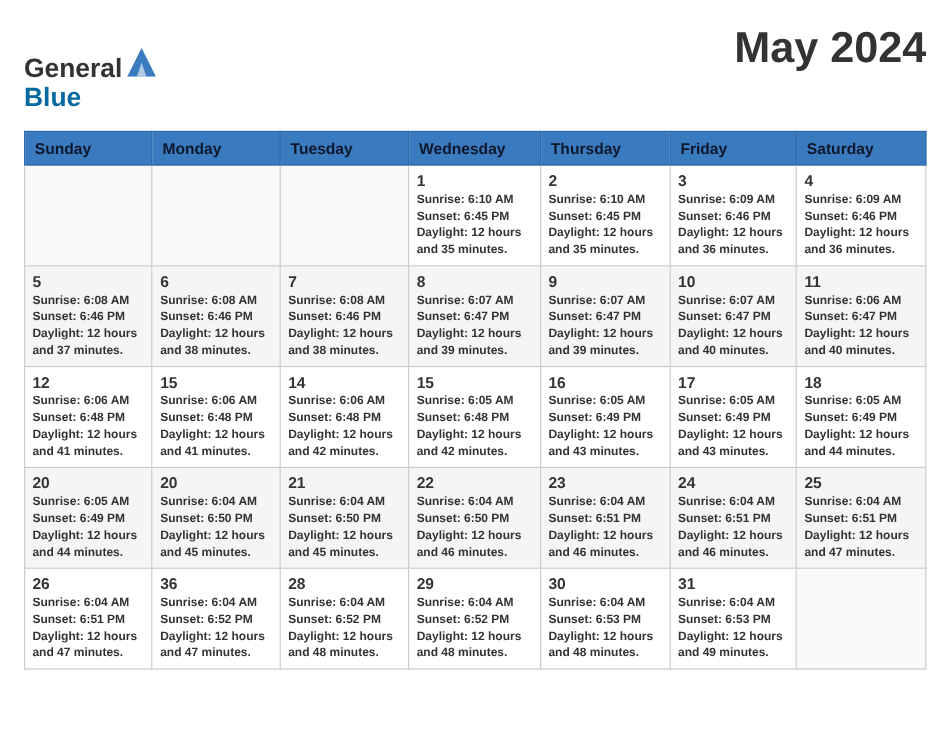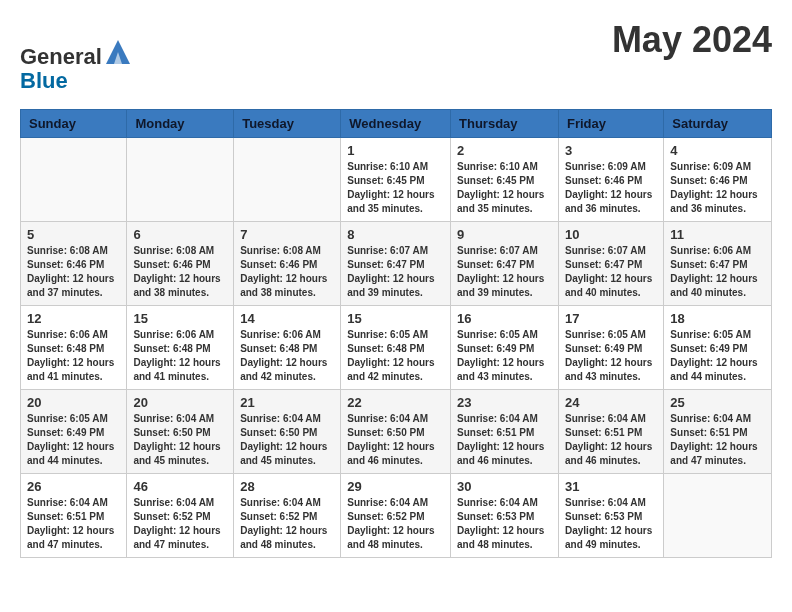--- a/index.html
+++ b/index.html
@@ -312,21 +312,21 @@
       </tr>
       <tr>
         <td>
           <span class="day-number">26</span>
           <div class="day-info" style="white-space: pre-line;">Sunrise: 6:04 AM
 Sunset: 6:51 PM
 Daylight: 12 hours
 and 47 minutes.</div>
         </td>
         <td>
-          <span class="day-number">46</span>
+          <span class="day-number">36</span>
           <div class="day-info" style="white-space: pre-line;">Sunrise: 6:04 AM
 Sunset: 6:52 PM
 Daylight: 12 hours
 and 47 minutes.</div>
         </td>
         <td>
           <span class="day-number">28</span>
           <div class="day-info" style="white-space: pre-line;">Sunrise: 6:04 AM
 Sunset: 6:52 PM
 Daylight: 12 hours

